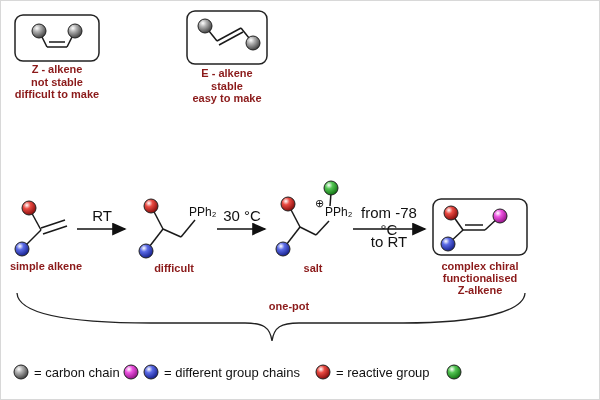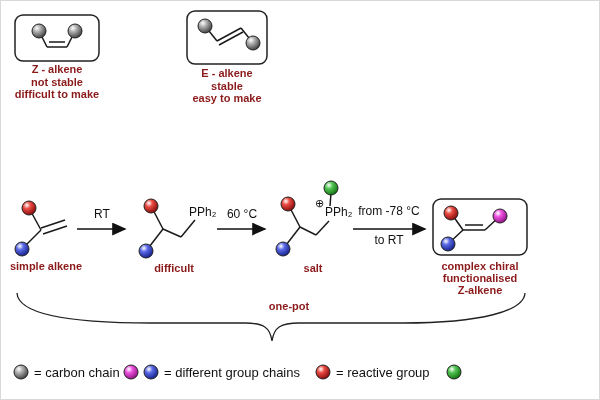--- a/index.html
+++ b/index.html
@@ -5,21 +5,21 @@
   html,body { margin:0; padding:0; background:#ffffff; }
   #canvas {
     position:relative; width:600px; height:400px; background:#ffffff;
     border:1px solid #d8d8d8; box-sizing:border-box; overflow:hidden;
     font-family:"Liberation Sans", sans-serif;
   }
   #scene { position:absolute; left:0; top:0; }
   .txt { position:absolute; font-size:11px; color:#111; line-height:1.1; white-space:nowrap; }
   .center { text-align:center; white-space:normal; }
   .red { color:#8b1a1a; font-weight:bold; }
-  .cond { font-size:12px; color:#111; }
+  .cond { font-size:15px; color:#111; }
   .formula { font-size:12px; color:#111; }
   .charge { font-size:11px; color:#111; }
   .legend-txt { font-size:13px; color:#111; }
 </style>
 </head>
 <body>
 
 <div id="canvas">
 
   <svg id="scene" width="600" height="400" viewBox="0 0 600 400">
@@ -135,21 +135,21 @@
   <div class="txt red center" style="left:6px; top:62px; width:100px;text-align:center;">Z - alkene</div>
   <div class="txt red center" style="left:6px; top:75px; width:100px;">not stable</div>
   <div class="txt red center" style="left:6px; top:87px; width:100px;">difficult to make</div>
 
   <div class="txt red center" style="left:176px; top:79px; width:100px;">stable</div>
   <div class="txt red center" style="left:176px; top:66px; width:100px;">E - alkene</div>
   <div class="txt red center" style="left:176px; top:91px; width:100px;">easy to make</div>
 
   <div class="txt cond center" style="left:86px; top:207px; width:30px;">RT</div>
   <div class="txt formula" style="left:188px; top:205px;">PPh₂</div>
-  <div class="txt cond center" style="left:218px; top:207px; width:46px;">60 °C</div>
+  <div class="txt cond center" style="left:218px; top:207px; width:46px;">30 °C</div>
   <div class="txt charge" style="left:314px; top:196px;">⊕</div>
   <div class="txt formula" style="left:324px; top:205px;">PPh₂</div>
   <div class="txt cond center" style="left:350px; top:204px; width:76px;">from -78 °C</div>
   <div class="txt cond center" style="left:362px; top:233px; width:52px;">to RT</div>
 
   <div class="txt red center" style="left:0px; top:259px; width:90px;">simple alkene</div>
   <div class="txt red center" style="left:128px; top:261px; width:90px;">difficult</div>
   <div class="txt red center" style="left:282px; top:261px; width:60px;">salt</div>
 
   <div class="txt red center" style="left:424px; top:259px; width:110px;">complex chiral</div>

